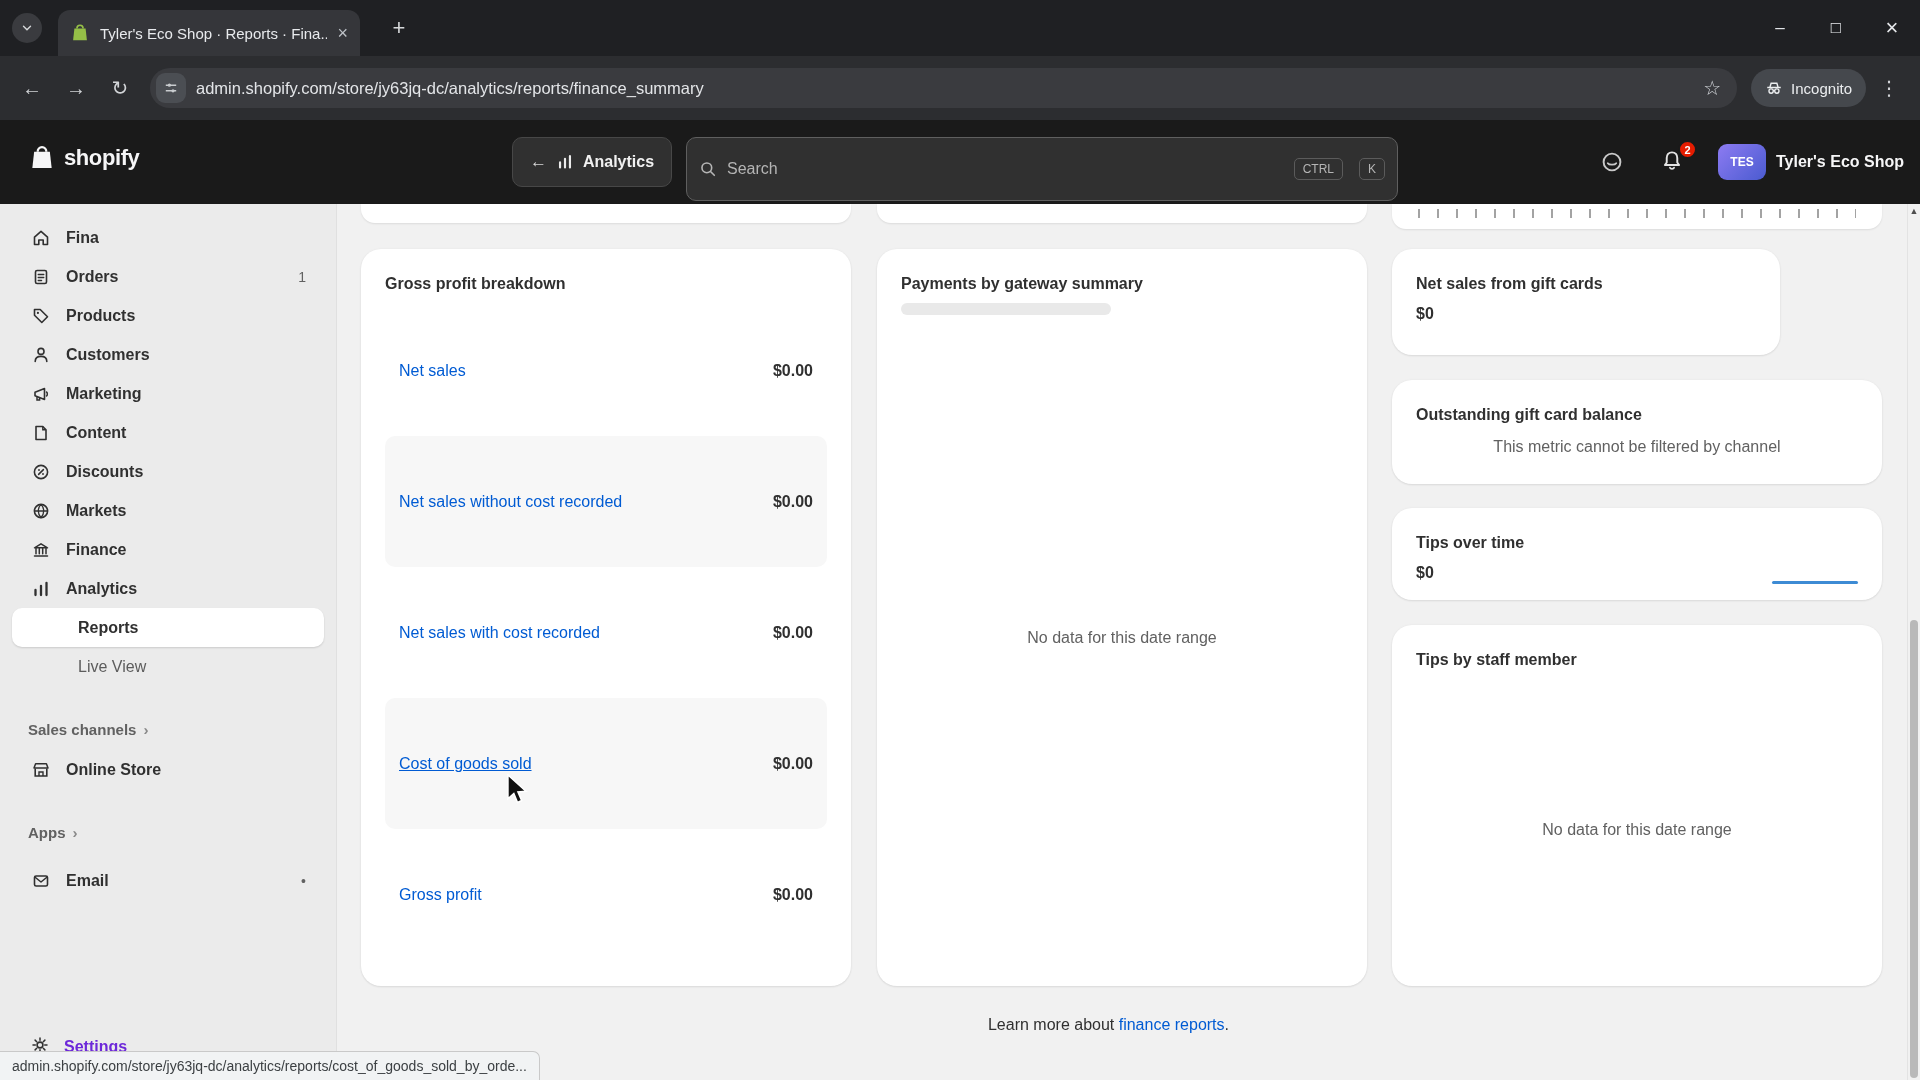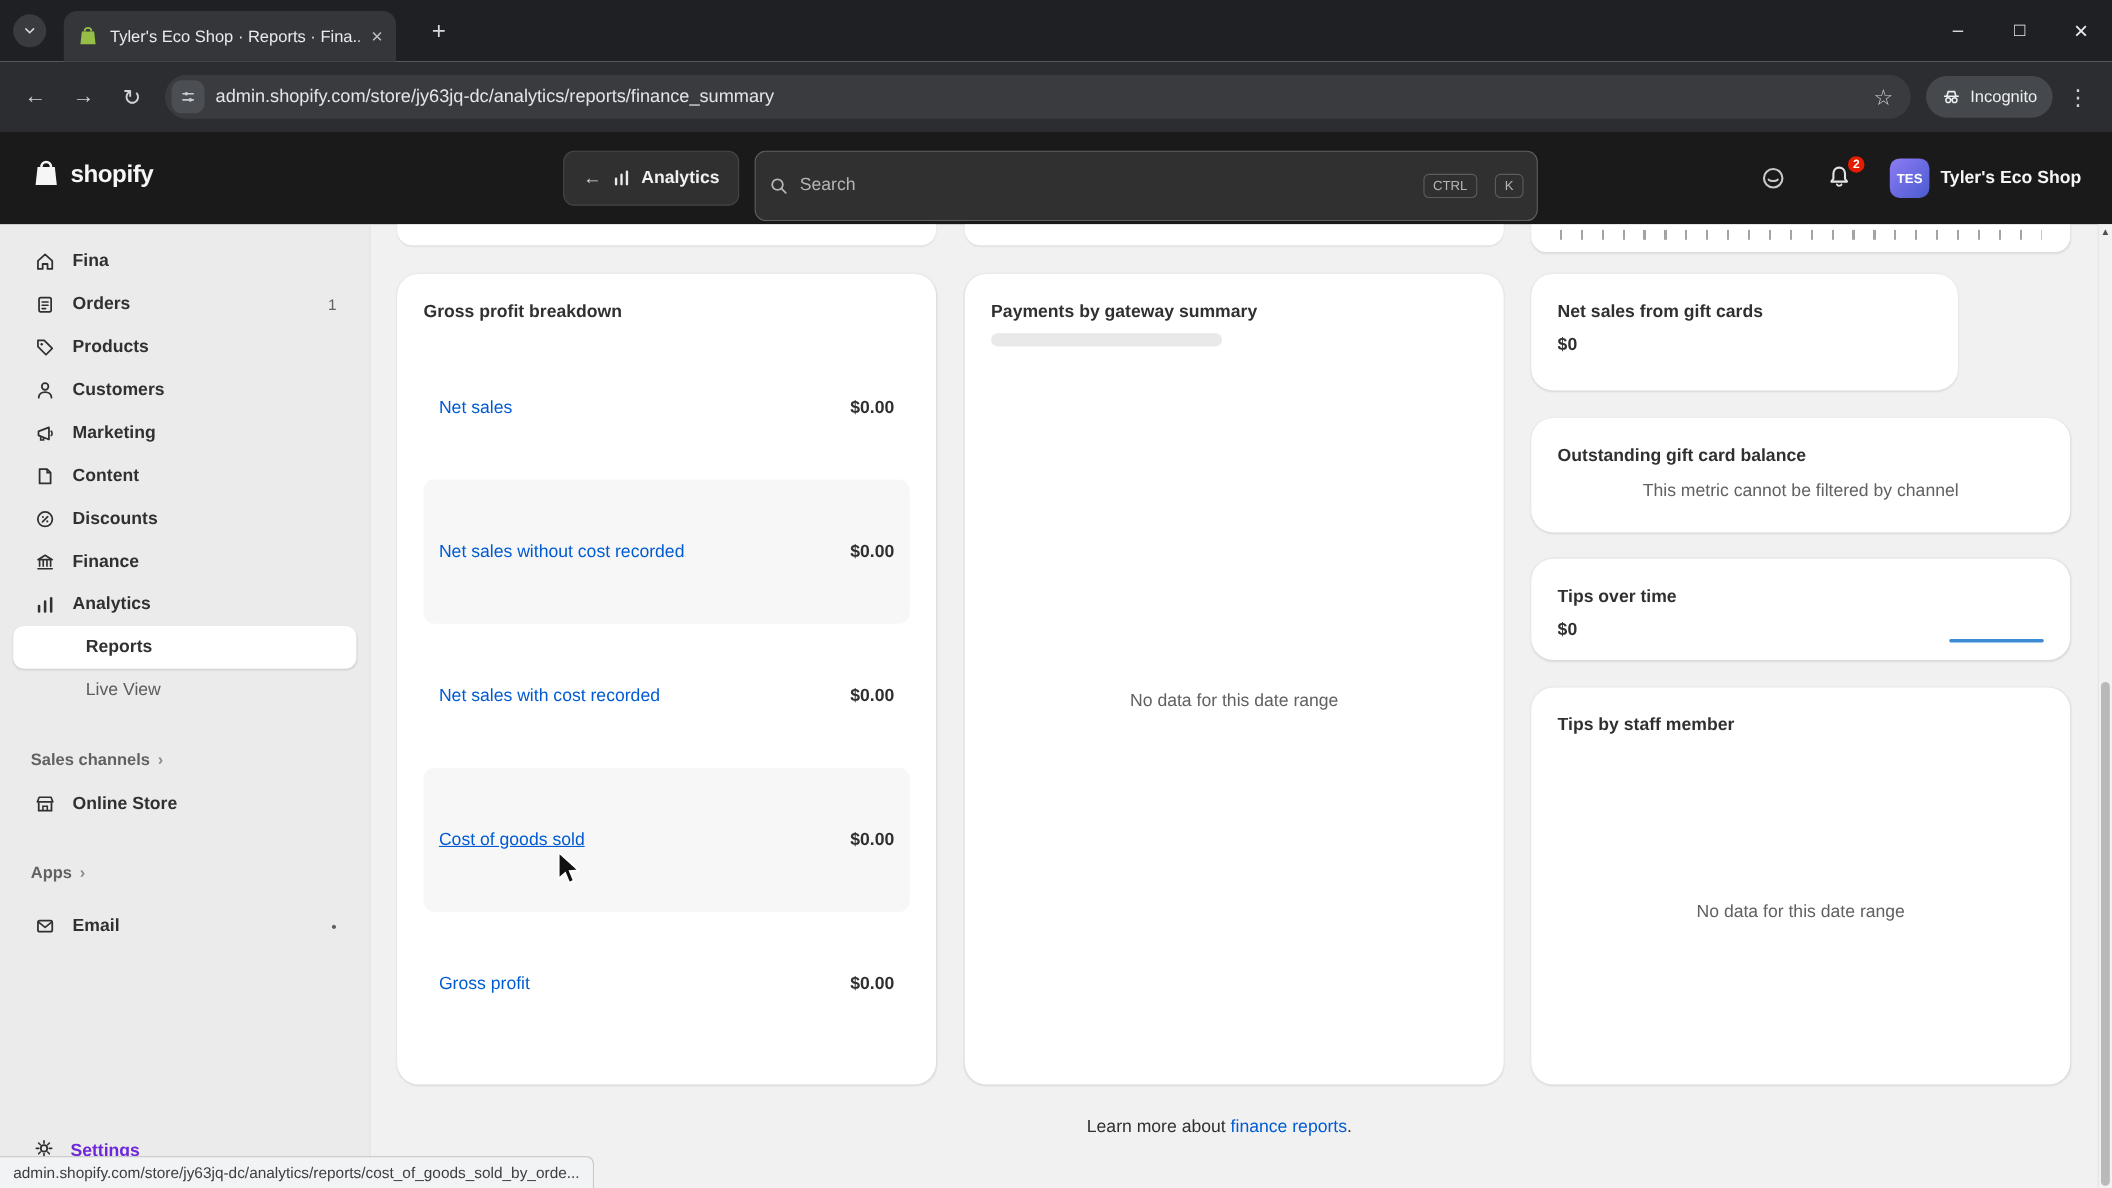--- a/index.html
+++ b/index.html
@@ -35,21 +35,21 @@
   .context-arrow{font-size:17px;color:#d8d8d8;}
   .context-label{font-size:16px;font-weight:600;color:#f1f1f1;}
   .sh-search{position:absolute;left:686px;top:17px;width:712px;height:64px;background:#303030;border:1px solid #5f5f5f;border-radius:10px;display:flex;align-items:center;gap:10px;padding:0 12px;}
   .sh-search-text{flex:1;color:#b5b5b5;font-size:16px;}
   .keycap{border:1px solid #5b5b5b;border-radius:5px;color:#b5b5b5;font-size:12px;padding:4px 8px;line-height:1;}
   .keycap + .keycap{margin-left:6px;}
   .sh-inbox{position:absolute;left:1600px;top:30px;}
   .sh-bell{position:absolute;left:1660px;top:29px;}
   .bell-badge{position:absolute;left:1678px;top:20px;min-width:19px;height:19px;border-radius:10px;background:#e51c00;border:2px solid #1a1a1a;color:#fff;font-size:11px;font-weight:700;display:flex;align-items:center;justify-content:center;padding:0 3px;}
   .sh-account{position:absolute;left:1718px;top:24px;display:flex;align-items:center;gap:10px;}
-  .avatar{width:36px;height:36px;border-radius:9px;background:linear-gradient(135deg,#8d7bf2,#4a5bd0);color:#fff;font-size:12px;font-weight:700;display:flex;align-items:center;justify-content:center;}
+  .avatar{width:48px;height:36px;border-radius:9px;background:linear-gradient(135deg,#8d7bf2,#4a5bd0);color:#fff;font-size:12px;font-weight:700;display:flex;align-items:center;justify-content:center;}
   .store-name{color:#f6f6f7;font-size:16px;font-weight:600;white-space:nowrap;}
 
   
   .sidebar{position:absolute;top:204px;left:0;width:337px;bottom:0;background:#ebebeb;border-right:1px solid #e0e0e0;}
   .nav{padding:14px 12px 0;}
   .nav-item{height:39px;display:flex;align-items:center;gap:14px;padding:0 18px;border-radius:10px;font-size:16px;font-weight:600;color:#303030;}
   .nav-item .nicon{width:22px;display:flex;justify-content:center;flex:none;}
   .nav-badge{margin-left:auto;color:#616161;font-size:14px;font-weight:400;}
   .sub-item{height:39px;display:flex;align-items:center;padding-left:66px;border-radius:10px;font-size:16px;font-weight:600;color:#303030;}
   .sub-item.active{background:#fff;box-shadow:0 1px 2px rgba(0,0,0,.14);font-weight:700;}
@@ -260,20 +260,29 @@
             <svg width="20" height="20" viewBox="0 0 20 20">
               <circle cx="10" cy="10" r="6.6" fill="none" stroke="#303030" stroke-width="1.6"></circle>
               <path d="M7.6 12.4 L12.4 7.6" stroke="#303030" stroke-width="1.5" stroke-linecap="round"></path>
               <circle cx="8" cy="8" r="0.95" fill="#303030"></circle>
               <circle cx="12" cy="12" r="0.95" fill="#303030"></circle>
             </svg>
           </span>
         <span>Discounts</span>
       </div>
 
+      <div class="nav-item">
+        <span class="nicon">
+            <svg width="20" height="20" viewBox="0 0 20 20">
+              <circle cx="10" cy="10" r="6.6" fill="none" stroke="#303030" stroke-width="1.6"></circle>
+              <path d="M3.4 10 H16.6 M10 3.4 C6.4 7 6.4 13 10 16.6 C13.6 13 13.6 7 10 3.4" fill="none" stroke="#303030" stroke-width="1.3"></path>
+            </svg>
+          </span>
+        <span>Markets</span>
+      </div>
 
       <div class="nav-item">
         <span class="nicon">
             <svg width="20" height="20" viewBox="0 0 20 20">
               <path d="M3.5 7.8 L10 3.8 L16.5 7.8 Z" fill="none" stroke="#303030" stroke-width="1.5" stroke-linejoin="round"></path>
               <path d="M5 8.5 V13.8 M8.3 8.5 V13.8 M11.7 8.5 V13.8 M15 8.5 V13.8 M3.5 16 H16.5" stroke="#303030" stroke-width="1.5" fill="none" stroke-linecap="round"></path>
             </svg>
           </span>
         <span>Finance</span>
       </div>

